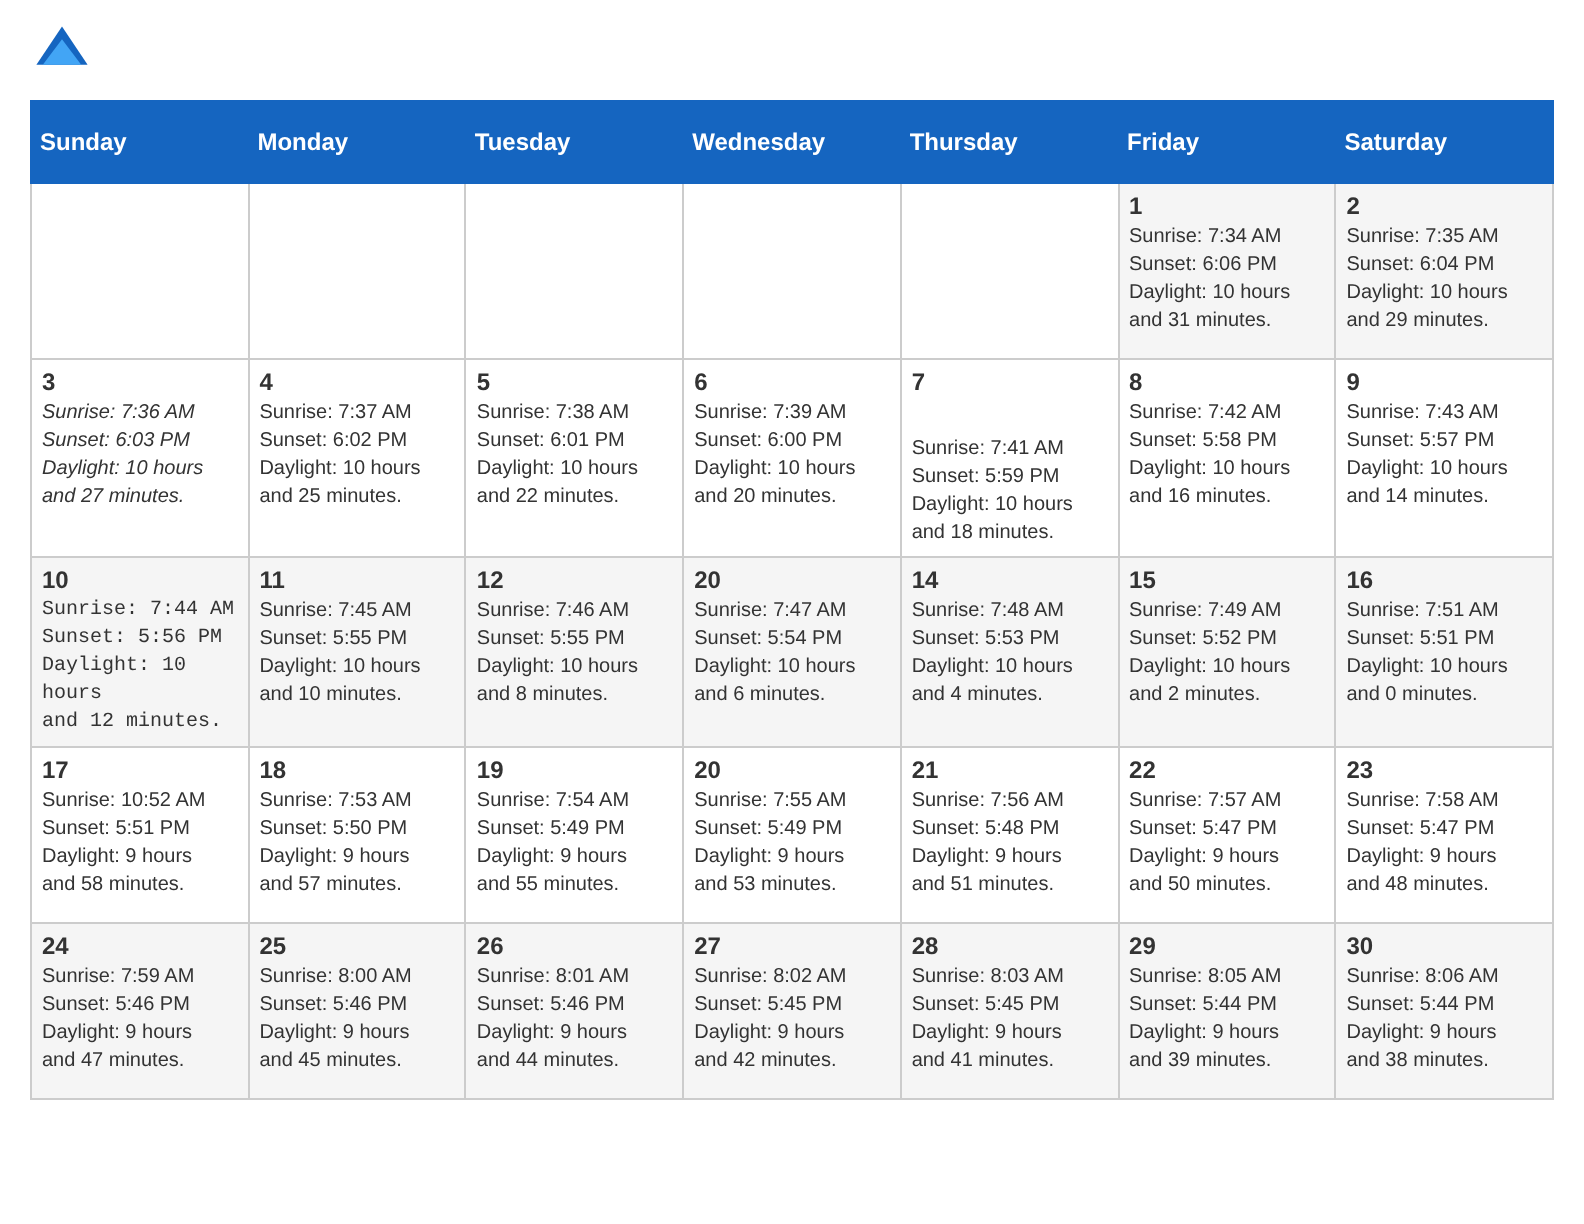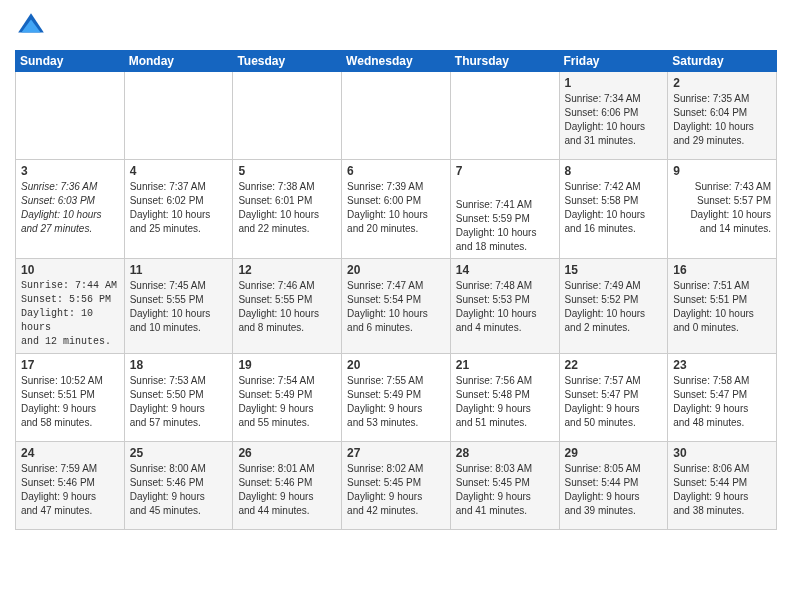--- a/index.html
+++ b/index.html
@@ -52,21 +52,21 @@
     .calendar {
       width: 100%;
       border-collapse: collapse;
       table-layout: fixed;
     }
     .calendar thead tr th {
       background: #1565c0;
       color: #fff;
       font-size: 12px;
       font-weight: bold;
-      padding: 3px 4px;
+      padding: 13px 4px;
       text-align: left;
       border: 1px solid #1565c0;
     }
     .calendar tbody tr td {
       border: 1px solid #ccc;
       vertical-align: top;
       padding: 4px 5px;
       font-size: 10px;
       color: #333;
       height: 88px;
@@ -187,21 +187,21 @@
           </td>
           <td>
             <span class="day-number">8</span>
             <div class="day-info" style="white-space: pre-line;">Sunrise: 7:42 AM
 Sunset: 5:58 PM
 Daylight: 10 hours
 and 16 minutes.</div>
           </td>
           <td>
             <span class="day-number">9</span>
-            <div class="day-info" style="white-space: pre-line; text-align: right;">Sunrise: 7:43 AM
+            <div class="day-info" style="white-space: pre-line;">Sunrise: 7:43 AM
 Sunset: 5:57 PM
 Daylight: 10 hours
 and 14 minutes.</div>
           </td>
         </tr>
         <tr>
           <td>
             <span class="day-number">10</span>
             <div class="day-info" style="white-space: pre-line; font-family: Liberation Mono, monospace;">Sunrise: 7:44 AM
 Sunset: 5:56 PM

